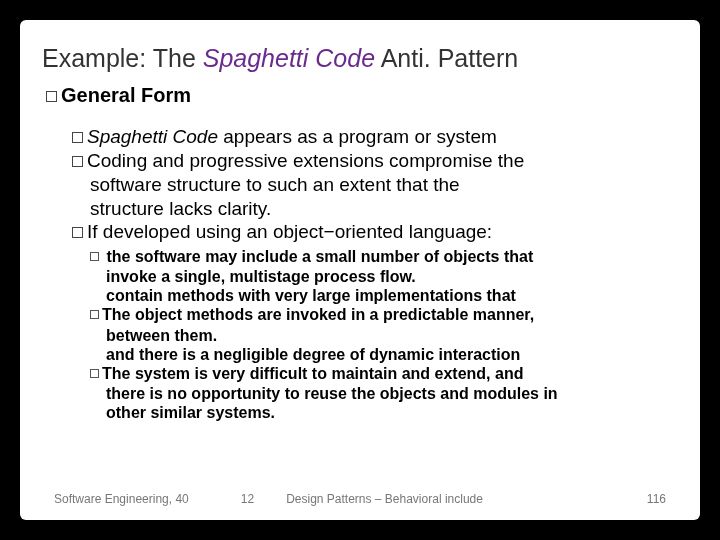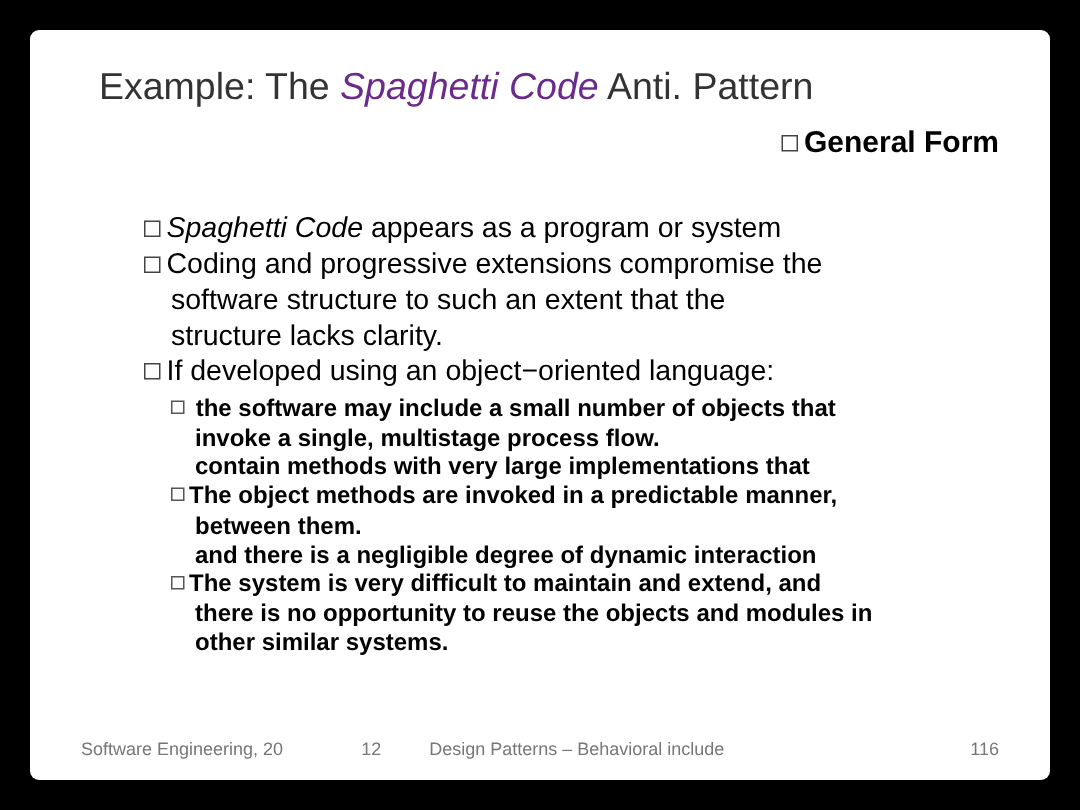--- a/index.html
+++ b/index.html
@@ -10,21 +10,21 @@
     display: flex;
     align-items: center;
     justify-content: center;
   }
   .slide {
     width: 680px;
     height: 500px;
     background: #fff;
     border-radius: 6px;
     position: relative;
-    padding: 24px 34px 18px 46px;
+    padding: 24px 34px 18px 22px;
   }
   .title {
     font-size: 25px;
     font-weight: 400;
     color: #333;
     margin-bottom: 10px;
   }
   .title .em { font-style: italic; color: #6a2b8c; }
   .bullet-sq {
     display: inline-block;
@@ -32,23 +32,22 @@
     height: 11px;
     border: 1.5px solid #444;
     margin-right: 4px;
     position: relative;
     top: 0px;
   }
   .h1-item {
     font-size: 20px;
     font-weight: 700;
     margin-left: 4px;
-    margin-bottom: 34px;
+    margin-bottom: 18px;
     line-height: 1.2;
-    text-align: right;
   }
   .h2-list { margin-left: 30px; }
   .h2-item {
     font-size: 19px;
     font-weight: 400;
     line-height: 1.22;
     margin-bottom: 1px;
   }
   .h2-item .em { font-style: italic; }
   .h2-cont {
@@ -137,19 +136,19 @@
 
     <div class="h3-item">
       <span class="sq-sm"></span><span>The system is very difficult to maintain and extend, and</span>
     </div>
     <div class="h3-cont">there is no opportunity to reuse the objects and modules in</div>
     <div class="h3-cont">other similar systems.</div>
 
   </div>
 
   <div class="footer">
-    <span class="f1">Software Engineering, 20</span>
+    <span class="f1">Software Engineering, 40</span>
     <span class="f2">12</span>
     <span class="f3">Design Patterns – Behavioral include</span>
     <span class="pg">116</span>
   </div>
 
 </div>
 
 </body></html>

